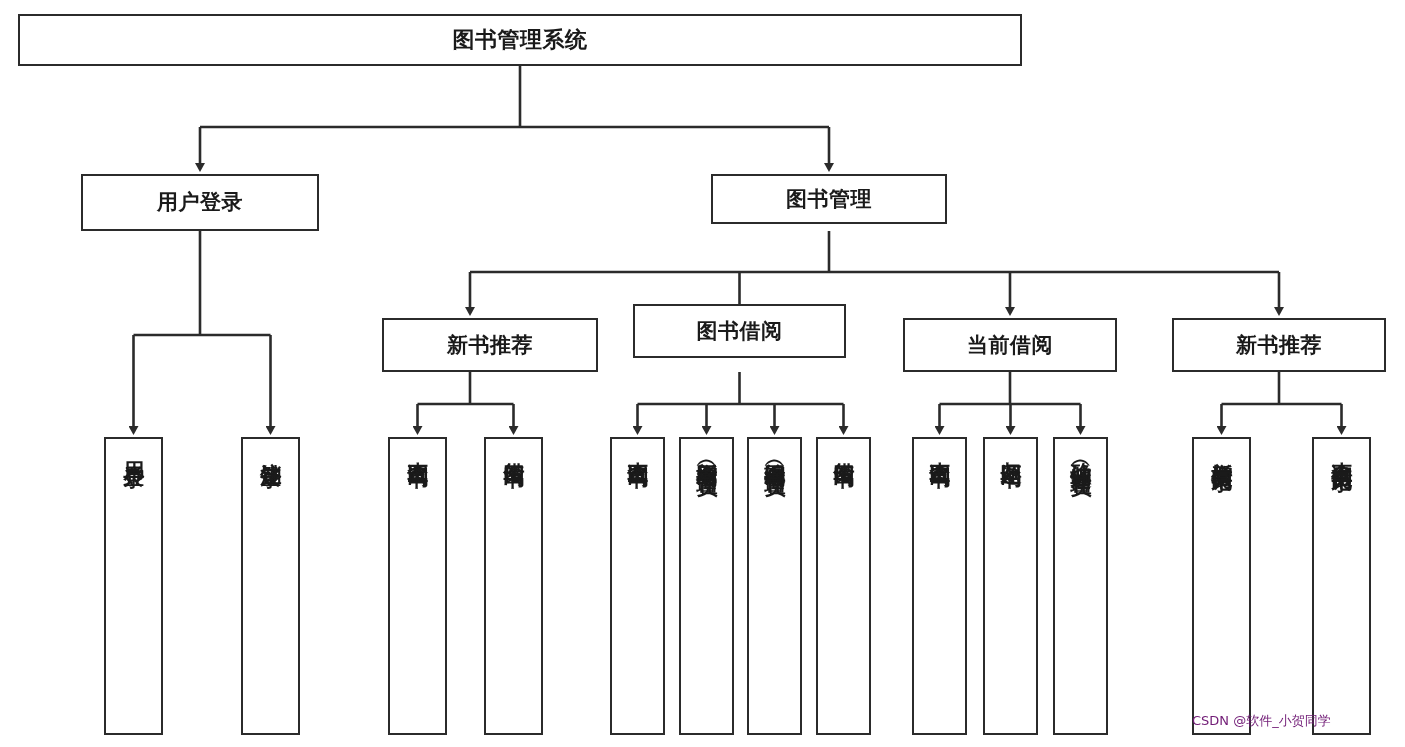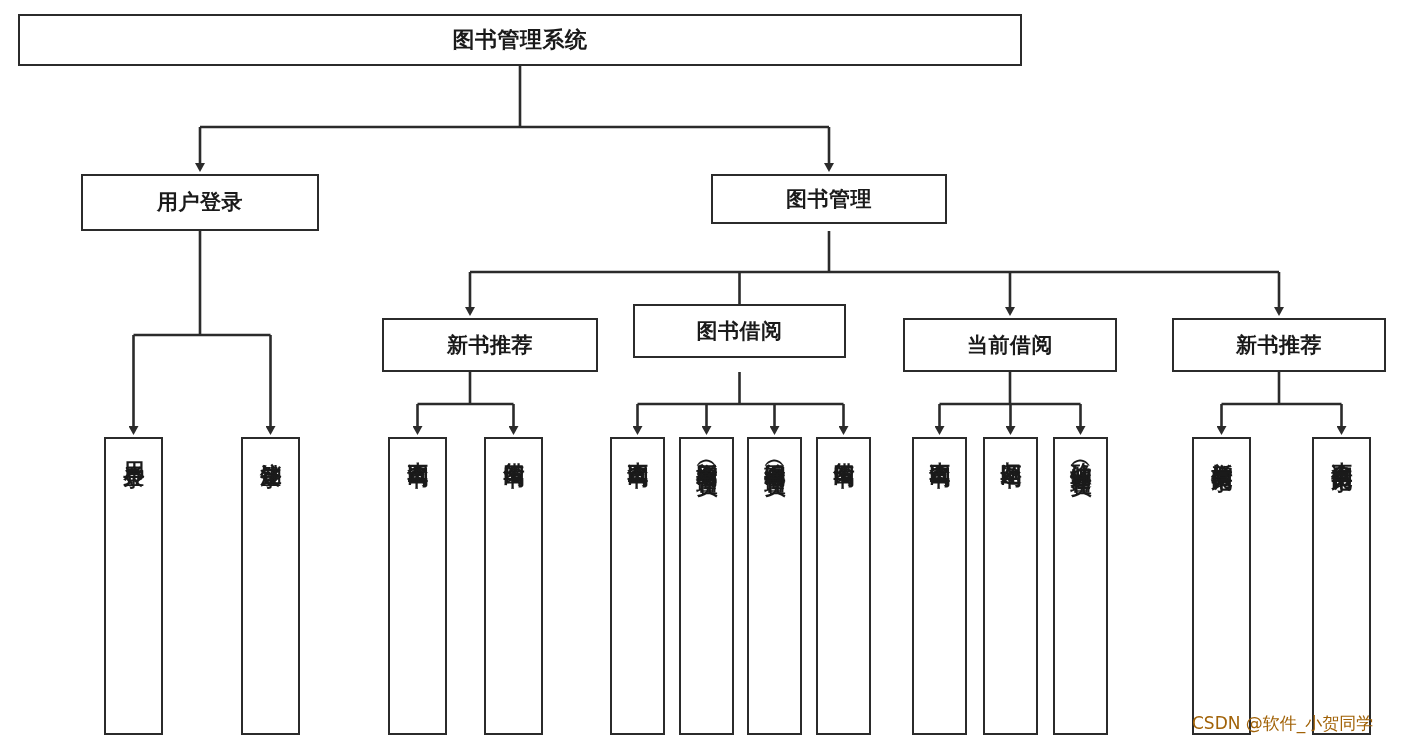--- a/index.html
+++ b/index.html
@@ -54,22 +54,22 @@
     text-orientation: upright;
     font-size: 21px;
     letter-spacing: 2px;
     white-space: nowrap;
   }
   .node.root .label { font-size: 22px; }
   .watermark {
     position: absolute;
     left: 1192px;
     top: 712px;
-    font-size: 17px;
-    color: #a16207;
+    font-size: 13px;
+    color: #701a75;
     white-space: nowrap;
     z-index: 5;
     font-family: "DejaVu Sans", "Liberation Sans", sans-serif;
   }
 </style>
 </head>
 <body>
 
 <div id="canvas">
 

